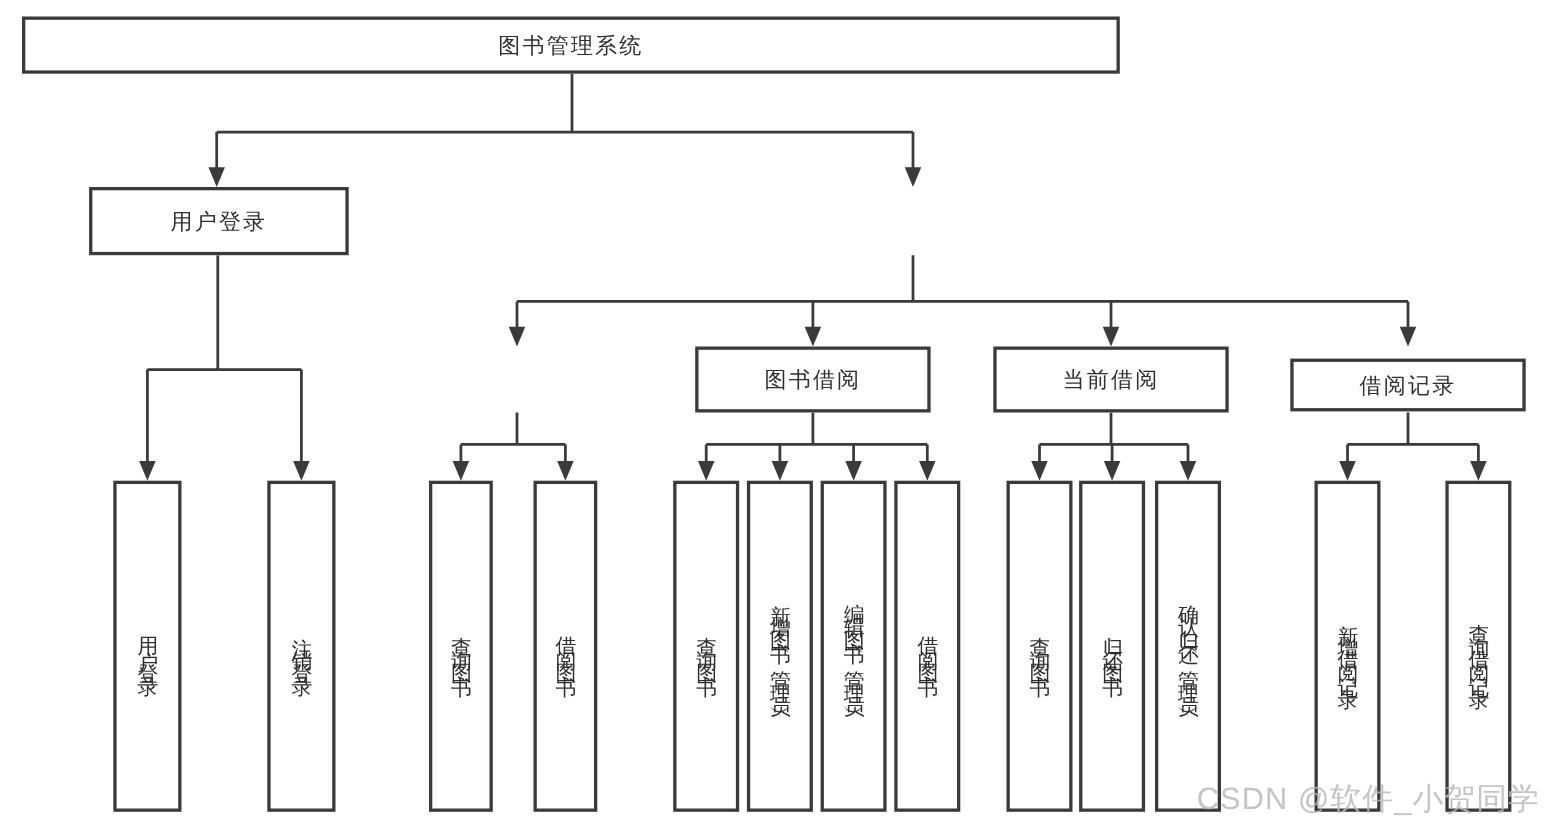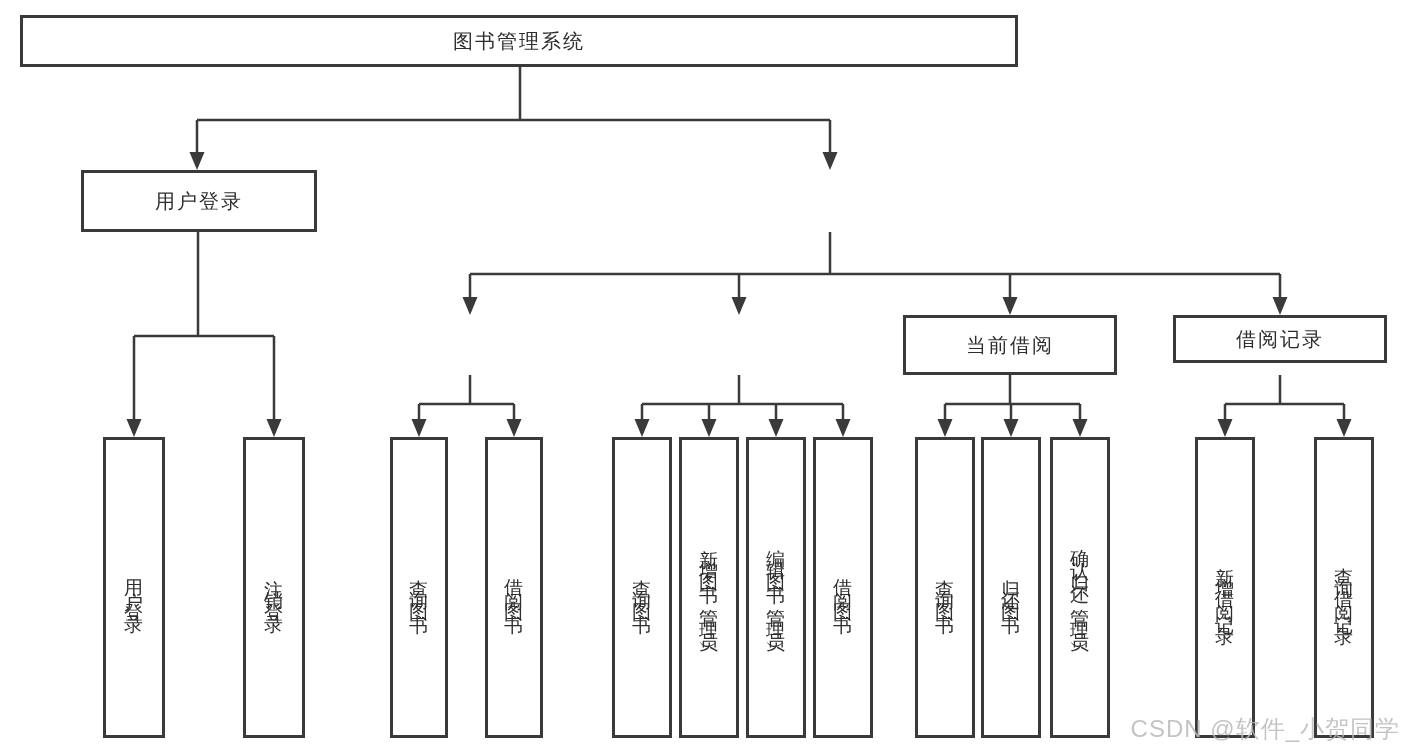--- a/index.html
+++ b/index.html
@@ -28,21 +28,21 @@
     text-orientation: mixed;
     font-size: 19px;
     letter-spacing: 12px;
     line-height: 1;
   }
   .watermark {
     position: absolute;
     right: 5px;
     bottom: 2px;
     z-index: 5;
-    font-size: 24px;
+    font-size: 28px;
     color: rgba(186, 186, 186, 0.85);
     letter-spacing: 1px;
     white-space: nowrap;
   }
 </style>
 </head>
 <body>
 
 <div class="stage">
 
@@ -87,24 +87,27 @@
   </svg>
 
   <div class="box h" style="left:20px;top:15px;width:998px;height:52px">
     <span class="lbl">图书管理系统</span>
   </div>
 
   <div class="box h" style="left:81px;top:170px;width:236px;height:62px">
     <span class="lbl">用户登录</span>
   </div>
 
+  <div class="box h" style="left:632px;top:315px;width:214px;height:60px">
+    <span class="lbl">图书借阅</span>
+  </div>
   <div class="box h" style="left:903px;top:315px;width:214px;height:60px">
     <span class="lbl">当前借阅</span>
   </div>
-  <div class="box h" style="left:1173px;top:315px;width:214px;height:48px">
+  <div class="box h" style="left:1173px;top:326px;width:214px;height:48px">
     <span class="lbl">借阅记录</span>
   </div>
 
   <div class="box v" style="left:103px;top:437px;width:62px;height:301px">
     <span class="lbl">用户登录</span>
   </div>
   <div class="box v" style="left:243px;top:437px;width:62px;height:301px">
     <span class="lbl">注销登录</span>
   </div>
 

